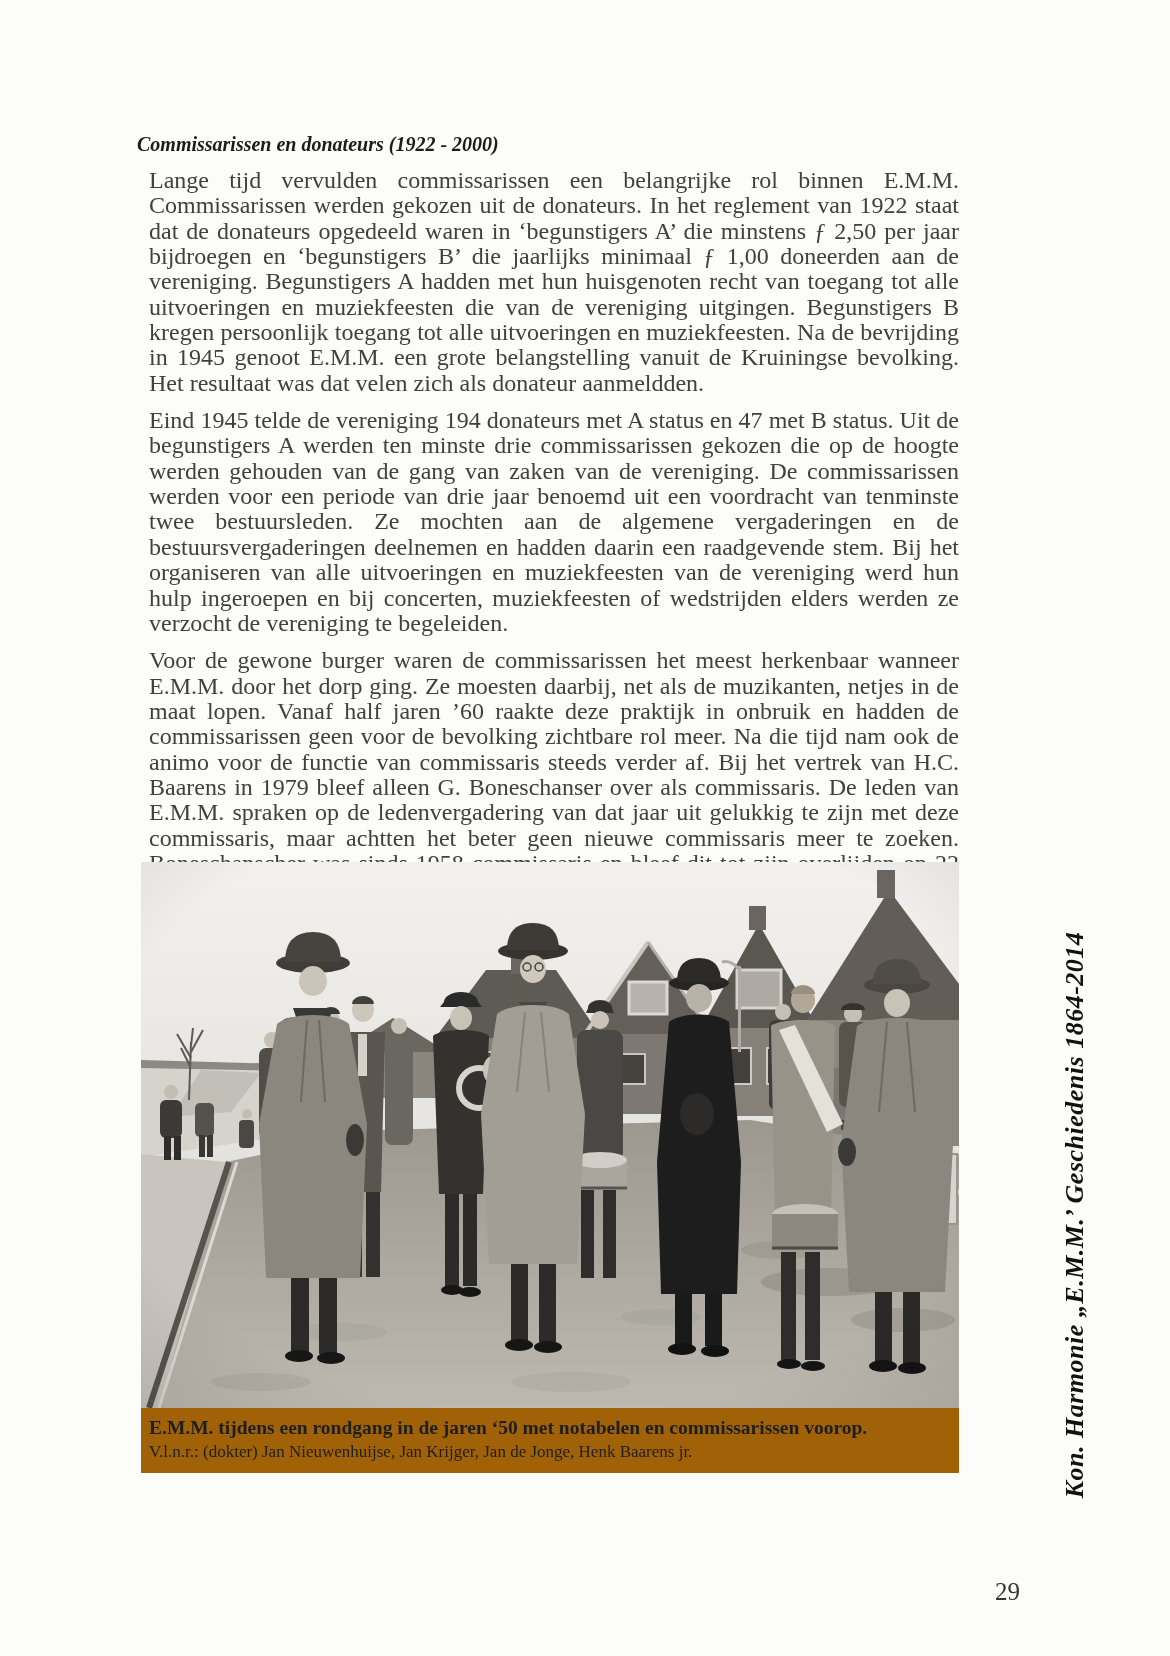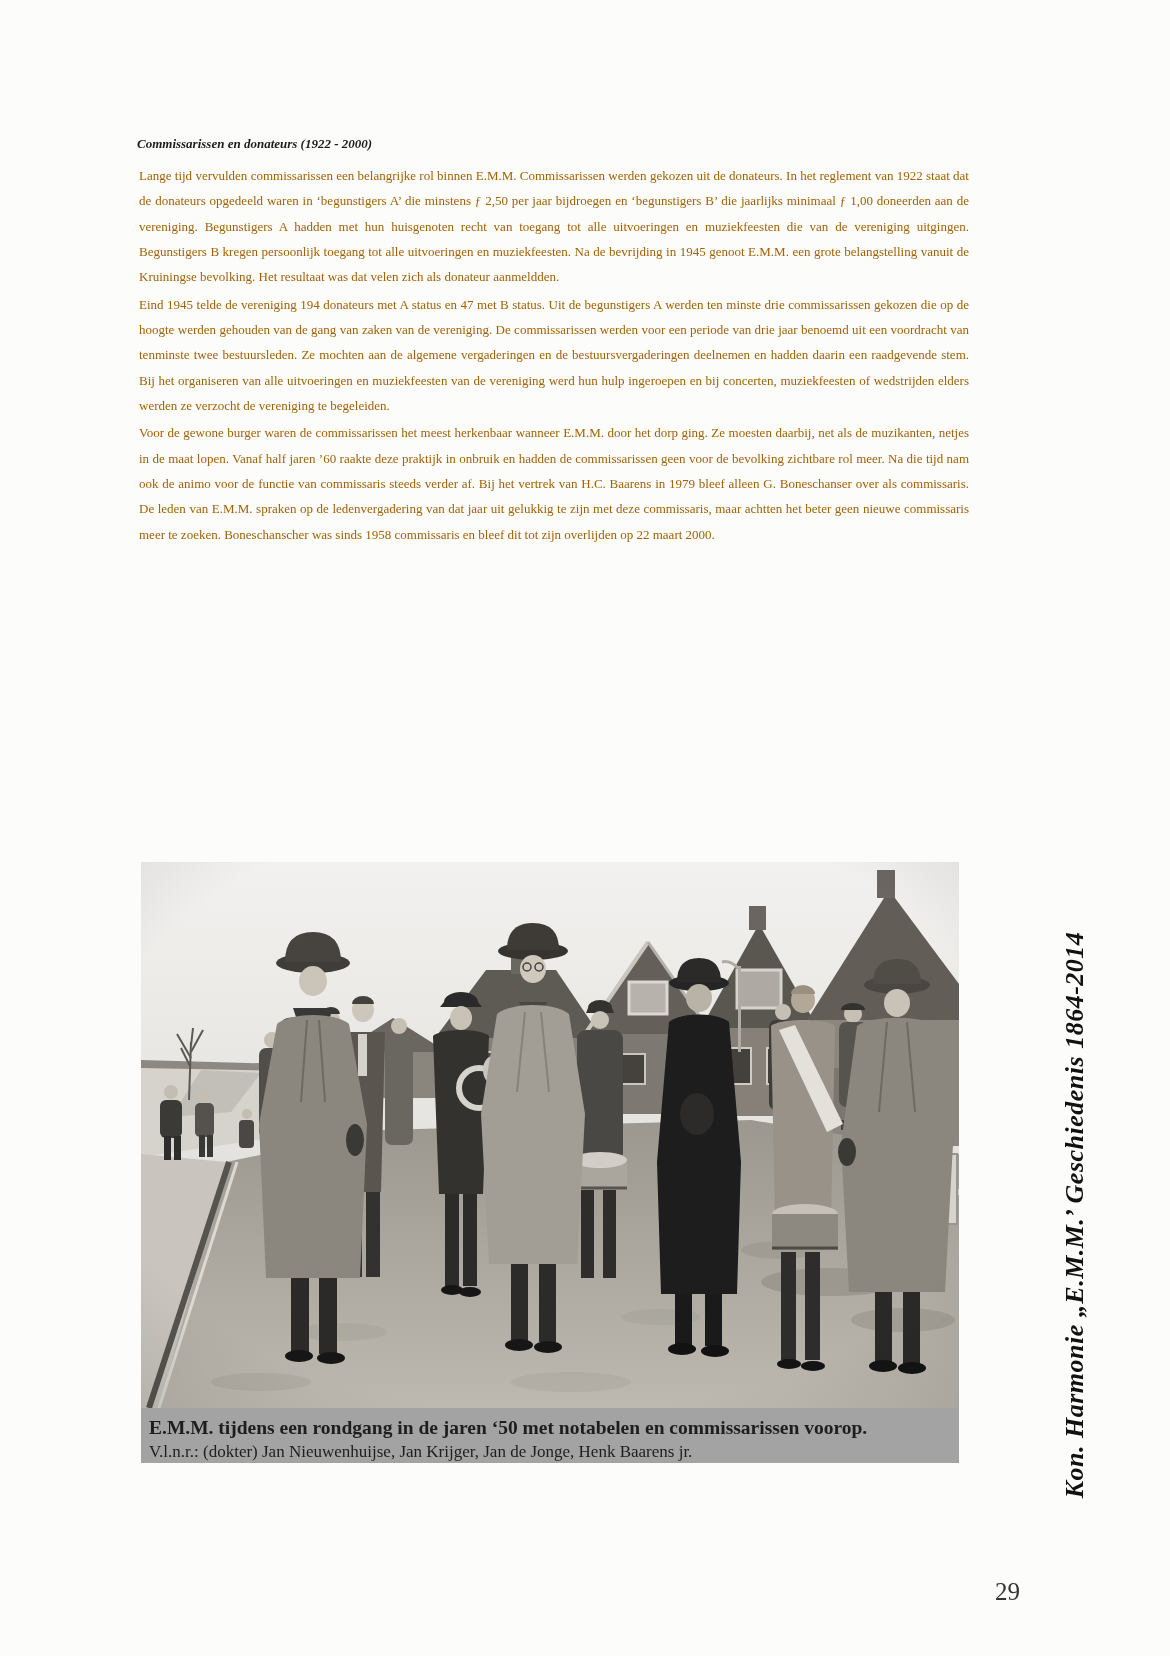--- a/index.html
+++ b/index.html
@@ -4,31 +4,31 @@
 <style>
   html,body{margin:0;padding:0;}
   body{
     width:1170px;height:1656px;position:relative;overflow:hidden;
     background:#fcfcfa;color:#242424;
     font-family:"Liberation Serif", serif;
   }
   .text-block{position:absolute;left:137px;top:132px;width:834px;}
   .article-title{
     margin:0 0 7px 0;
-    font-style:italic;font-weight:bold;font-size:13px;line-height:24px;
+    font-style:italic;font-weight:bold;font-size:20px;line-height:24px;
     color:#1c1c1c;
   }
   .bodytext p{
-    margin:2px;font-size:13px;line-height:25.35px;
-    text-align:justify;text-justify:inter-word;color:#a16207;
+    margin:12px;font-size:24px;line-height:25.35px;
+    text-align:justify;text-justify:inter-word;color:#404040;
   }
   figure.photo-figure{position:absolute;left:141px;top:862px;width:818px;margin:0;}
   .photo-svg{display:block;width:818px;height:546px;background:#ececea;}
   figcaption{
-    background:#a3a3a3;padding:8px 10px 0 8px;
+    background:#a16207;padding:8px 10px 10px 8px;
   }
   figcaption p{margin:0;line-height:23.5px;color:#1e1e1e;}
   .cap-bold{font-weight:bold;font-size:19.5px;}
   .cap-line{font-size:17px;}
   .sidebar-title{
     position:absolute;left:1077px;top:1215px;height:34px;
     transform:translate(-50%,-50%) rotate(-90deg);
     white-space:nowrap;text-align:center;
     font-style:italic;font-weight:bold;font-size:26px;letter-spacing:0.5px;
     color:#111;

